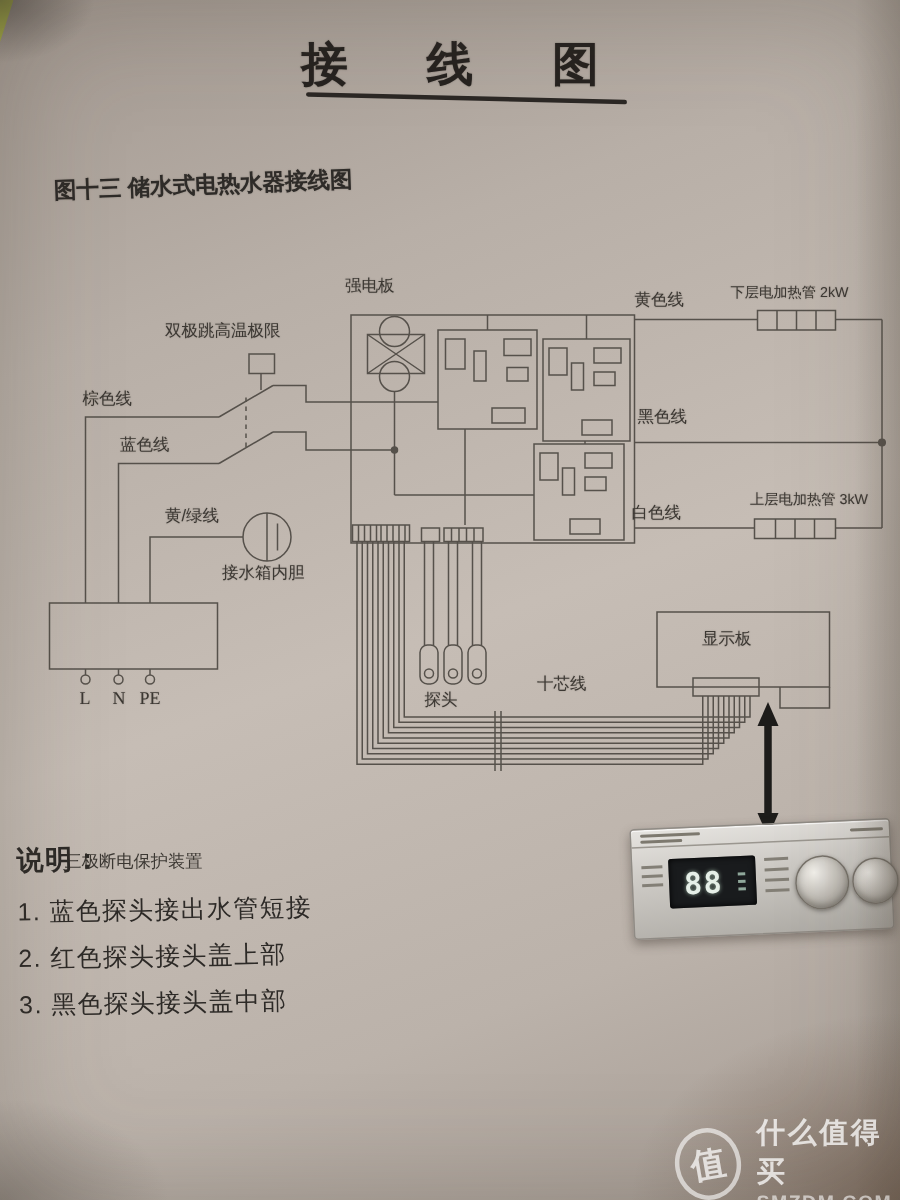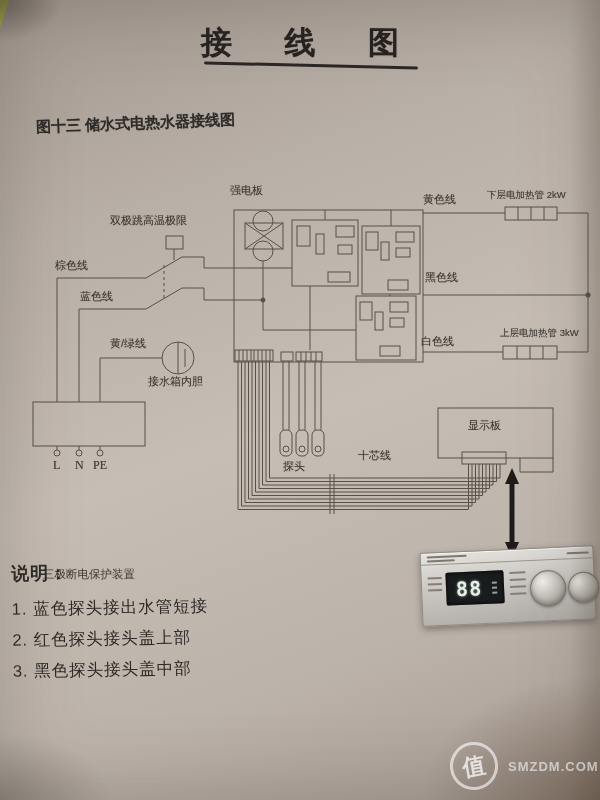--- a/index.html
+++ b/index.html
@@ -231,18 +231,19 @@
         <div></div>
         <div></div>
       </div>
     <div class="knob knob1"></div>
     <div class="knob knob2"></div>
   </div>
 
   <div class="watermark">
     <div class="wm-logo">值</div>
     <div class="wm-text">
+      <div class="wm-name">什么值得买</div>
       <div class="wm-site">SMZDM.COM</div>
     </div>
   </div>
 
   <div class="overlay"></div>
 </div>
 
 </body></html>

